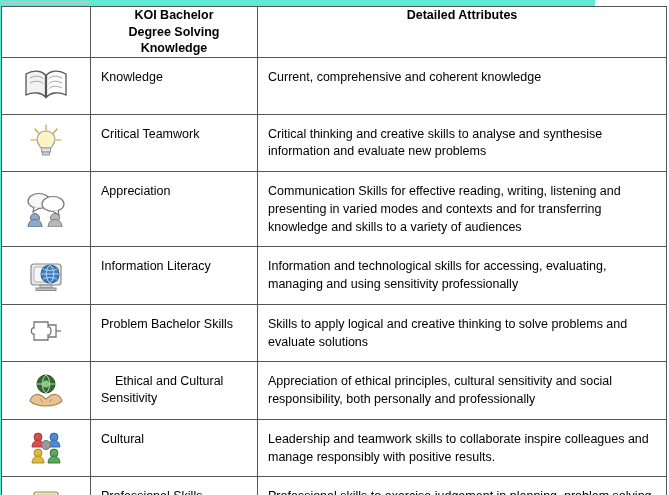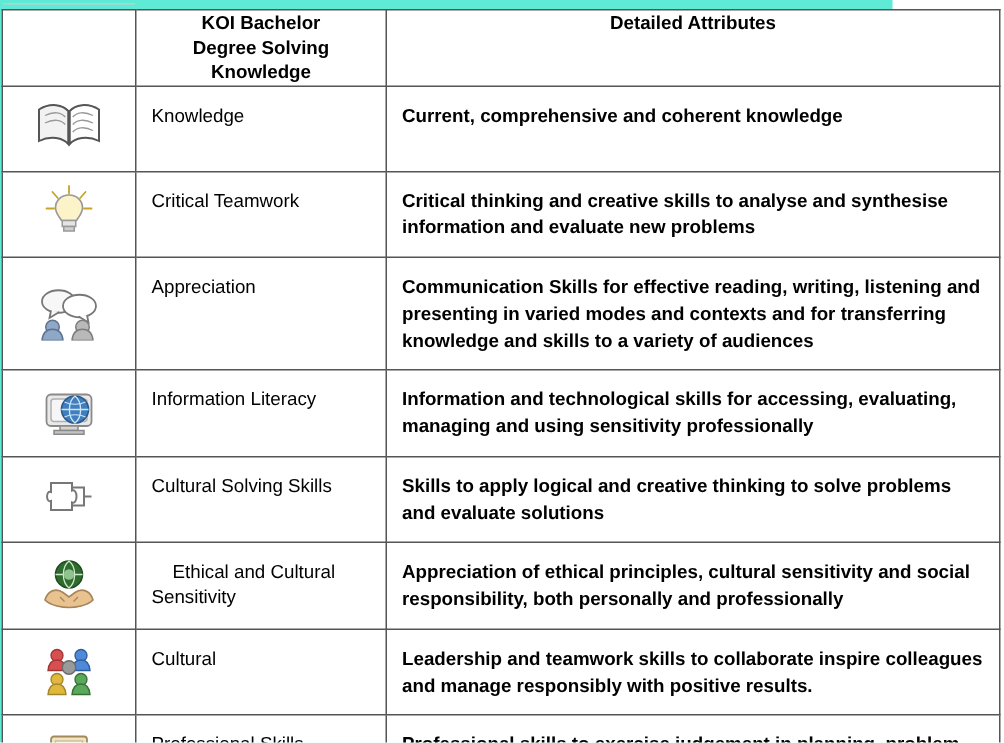--- a/index.html
+++ b/index.html
@@ -69,21 +69,20 @@
   }
   tbody td.attr-cell {
     font-size: 12.5px;
     padding: 11px 8px 10px 10px;
     line-height: 1.35;
   }
   tbody td.desc-cell {
     font-size: 12.5px;
     padding: 11px 10px 10px 10px;
     line-height: 1.42;
-    font-weight: bold;
   }
   tbody td.icon-cell {
     text-align: center;
     vertical-align: middle;
     padding: 4px 0 4px 0;
     height: 48px;
   }
   .indent-attr { padding-left: 14px; }
   .icon-wrap {
     display: inline-block;
@@ -201,21 +200,21 @@
       <tr>
         <td class="icon-cell">
           <span class="icon-wrap">
             <svg width="48" height="40" viewBox="0 0 48 40">
               <path d="M12 11 L26 11 L26 16 C30 14.5 30 25.5 26 24 L26 29 L12 29 L12 23 C8.5 24.5 8.5 15.5 12 17 Z" fill="#ffffff" stroke="#777" stroke-width="1.3"></path>
               <path d="M26 14 L34 14 L34 26 L26 26" fill="none" stroke="#777" stroke-width="1.3"></path>
               <path d="M34 20 L39 20" stroke="#777" stroke-width="1.3"></path>
             </svg>
           </span>
         </td>
-        <td class="attr-cell">Cultural Solving Skills</td>
+        <td class="attr-cell">Problem Bachelor Skills</td>
         <td class="desc-cell">Skills to apply logical and creative thinking to solve problems and evaluate solutions</td>
       </tr>
 
       <tr>
         <td class="icon-cell">
           <span class="icon-wrap">
             <svg width="48" height="40" viewBox="0 0 48 40">
               <circle cx="24" cy="15" r="9" fill="#2f6b2f" stroke="#1e4a1e" stroke-width="1"></circle>
               <path d="M15 15 h18" stroke="#cde8cd" stroke-width="0.9"></path>
               <path d="M24 6 C19 10 19 20 24 24 C29 20 29 10 24 6 Z" fill="none" stroke="#cde8cd" stroke-width="0.9"></path>

